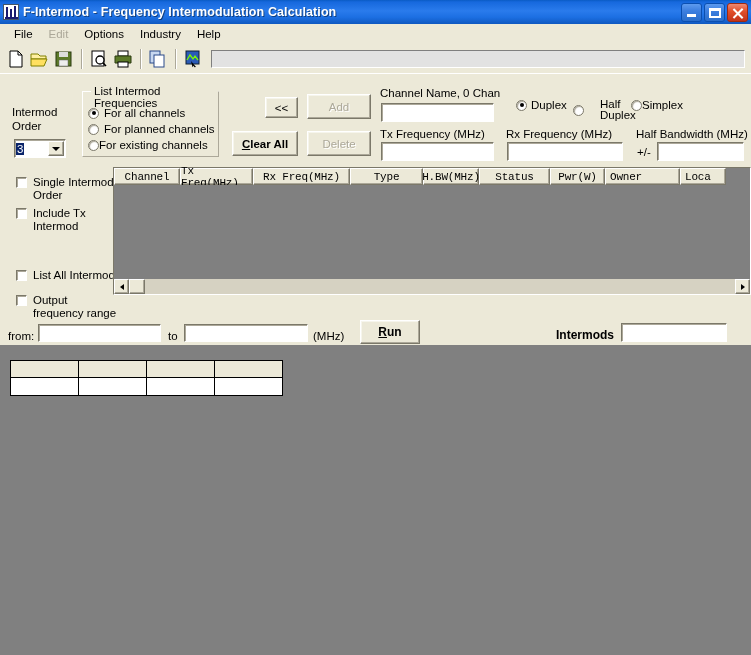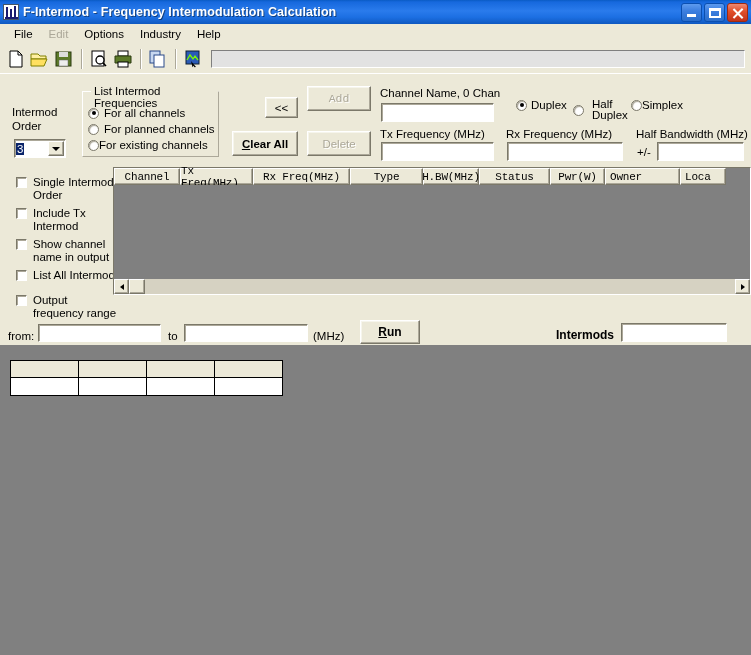--- a/index.html
+++ b/index.html
@@ -232,40 +232,40 @@
     <span style="font-size:11.5px">For planned channels</span>
   </div>
   <div style="position:absolute;left:88px;top:139px;display:flex;align-items:center;">
     <span class="rb"></span>
     <span style="font-size:11.5px">For existing channels</span>
   </div>
 
   <div class="btn" style="position:absolute;left:265px;top:97px;width:33px;height:21px;">
     <span>&lt;&lt;</span>
   </div>
-  <div class="btn disabled" style="position:absolute;left:307px;top:86px;width:64px;height:25px;font-family:Liberation Mono, monospace;">
+  <div class="btn disabled" style="position:absolute;left:307px;top:94px;width:64px;height:25px;">
     <span>Add</span>
   </div>
   <div class="btn" style="position:absolute;left:232px;top:131px;width:66px;height:25px;font-weight:bold;">
     <span><span class="ul">C</span>lear All</span>
   </div>
   <div class="btn disabled" style="position:absolute;left:307px;top:131px;width:64px;height:25px;">
     <span>Delete</span>
   </div>
 
   <div class="lbl" style="left:380px;top:87px;">Channel Name,  0 Chan</div>
   <div class="field" style="position:absolute;left:381px;top:103px;width:113px;height:19px;"></div>
   <div class="lbl" style="left:380px;top:128px;">Tx Frequency  (MHz)</div>
   <div class="field" style="position:absolute;left:381px;top:142px;width:113px;height:19px;"></div>
 
   <div style="position:absolute;left:516px;top:99px;display:flex;align-items:center;gap:4px;">
     <span class="rb on"></span>
     <span style="font-size:11.5px">Duplex</span>
   </div>
-  <div style="position:absolute;left:573px;top:99px;display:flex;align-items:center;gap:8px;">
+  <div style="position:absolute;left:573px;top:99px;display:flex;align-items:center;gap:16px;">
     <span class="rb"></span>
     <span style="font-size:11.5px;line-height:11px;display:inline-block;">
       <span>Half</span><br>
       <span>Duplex</span>
     </span>
   </div>
   <div style="position:absolute;left:631px;top:99px;display:flex;align-items:center;">
     <span class="rb"></span>
     <span style="font-size:11.5px">Simplex</span>
   </div>
@@ -281,27 +281,20 @@
     <span style="font-size:11.5px;line-height:12.5px;">
       <span>Single Intermod</span><br>
       <span>Order</span>
     </span>
   </div>
   <div style="position:absolute;left:16px;top:207px;display:flex;gap:6px;">
     <span class="cb" style="margin-top:1px;flex:0 0 auto;"></span>
     <span style="font-size:11.5px;line-height:12.5px;">
       <span>Include Tx</span><br>
       <span>Intermod</span>
-    </span>
-  </div>
-  <div style="position:absolute;left:16px;top:238px;display:flex;gap:6px;">
-    <span class="cb" style="margin-top:1px;flex:0 0 auto;"></span>
-    <span style="font-size:11.5px;line-height:12.5px;">
-      <span>Show channel</span><br>
-      <span>name in output</span>
     </span>
   </div>
   <div style="position:absolute;left:16px;top:269px;display:flex;gap:6px;">
     <span class="cb" style="margin-top:1px;flex:0 0 auto;"></span>
     <span style="font-size:11.5px;line-height:12.5px;">List All Intermod</span>
   </div>
   <div style="position:absolute;left:16px;top:294px;display:flex;gap:6px;">
     <span class="cb" style="margin-top:1px;flex:0 0 auto;"></span>
     <span style="font-size:11.5px;line-height:12.5px;">
       <span>Output</span><br>

